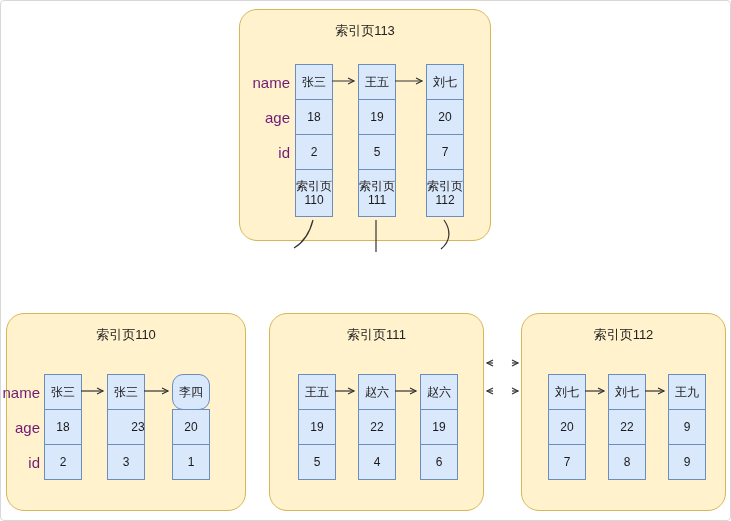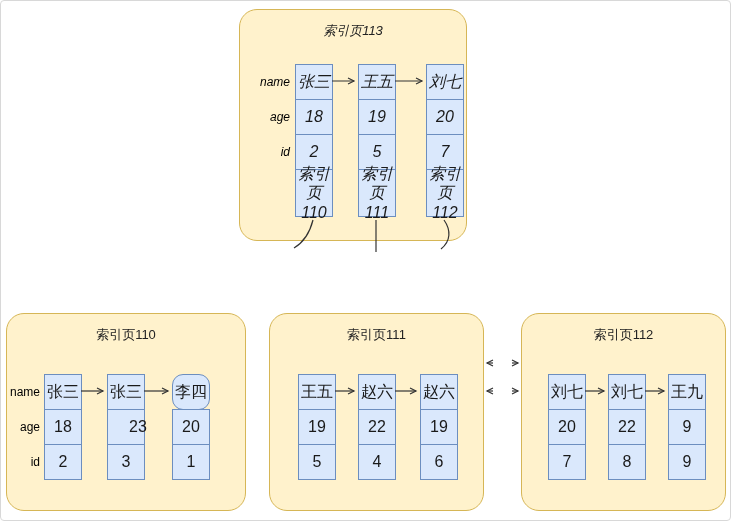--- a/index.html
+++ b/index.html
@@ -24,36 +24,36 @@
   .page-title{
     position:absolute;top:12px;left:0;right:0;
     text-align:center;font-size:13px;color:#222;
   }
   .cell{
     position:absolute;width:38px;height:36px;
     background:var(--cell-fill,#DAE8FC);
     border:1px solid var(--cell-border,#6C8EBF);
     box-sizing:border-box;
     display:flex;align-items:center;justify-content:center;
-    font-size:16px;text-align:center;line-height:1.2;
+    font-size:12px;text-align:center;line-height:1.2;
   }
   .cell.tall{height:48px;}
   .rowlabel{
     position:absolute;height:36px;
     display:flex;align-items:center;justify-content:flex-end;
-    font-size:12px;color:#000000;
+    font-size:15px;color:#701a75;
   }
   #arrows{position:absolute;left:0;top:0;width:731px;height:521px;pointer-events:none;}
 </style>
 </head>
 <body>
 
 <div id="canvas">
 
-  <div class="page" style="left:238px;top:8px;width:228px;height:232px;font-style:italic;">
+  <div class="page" style="left:238px;top:8px;width:252px;height:232px;">
     <div class="page-title">索引页113</div>
 
     <div class="rowlabel" style="left:6px;top:54px;width:44px;">name</div>
     <div class="rowlabel" style="left:6px;top:89px;width:44px;">age</div>
     <div class="rowlabel" style="left:6px;top:124px;width:44px;">id</div>
 
     <div class="cell" style="left:55px;top:54px;">张三</div>
     <div class="cell" style="left:55px;top:89px;">18</div>
     <div class="cell" style="left:55px;top:124px;">2</div>
     <div class="cell tall" style="left:55px;top:159px;">索引页110</div>

